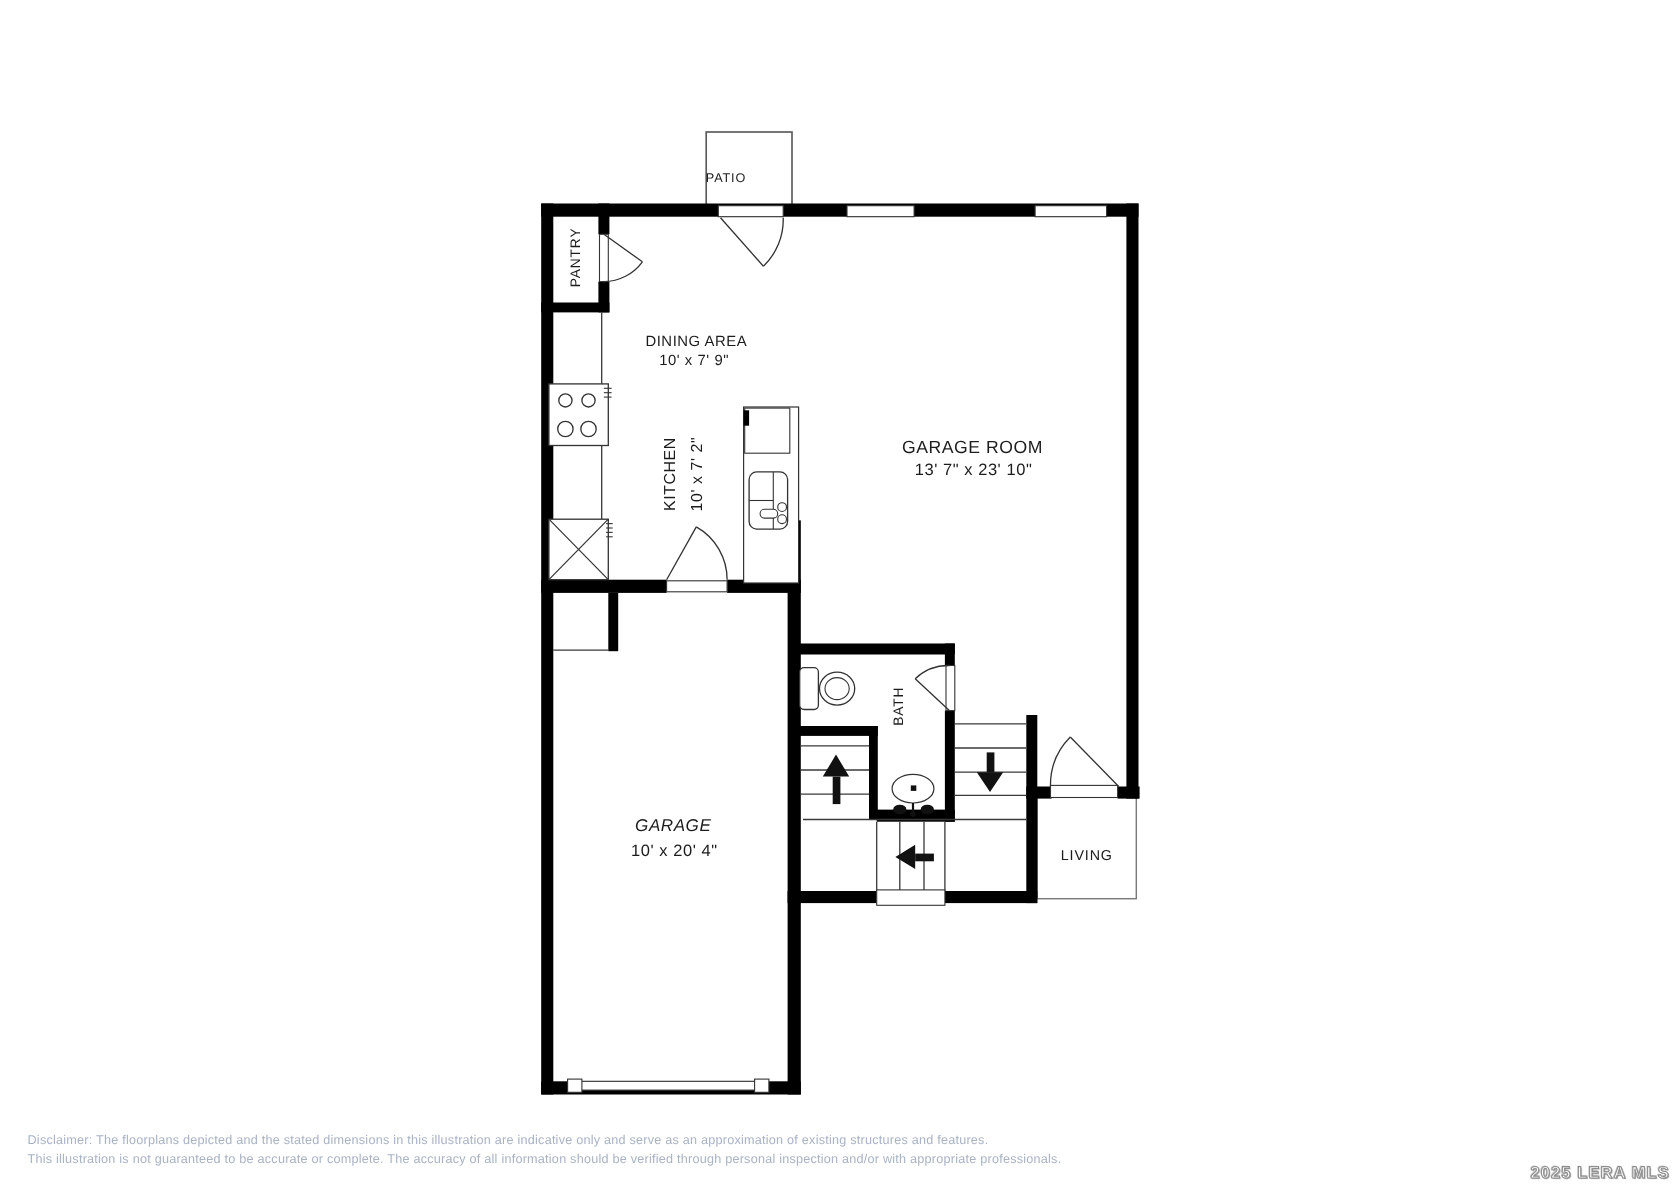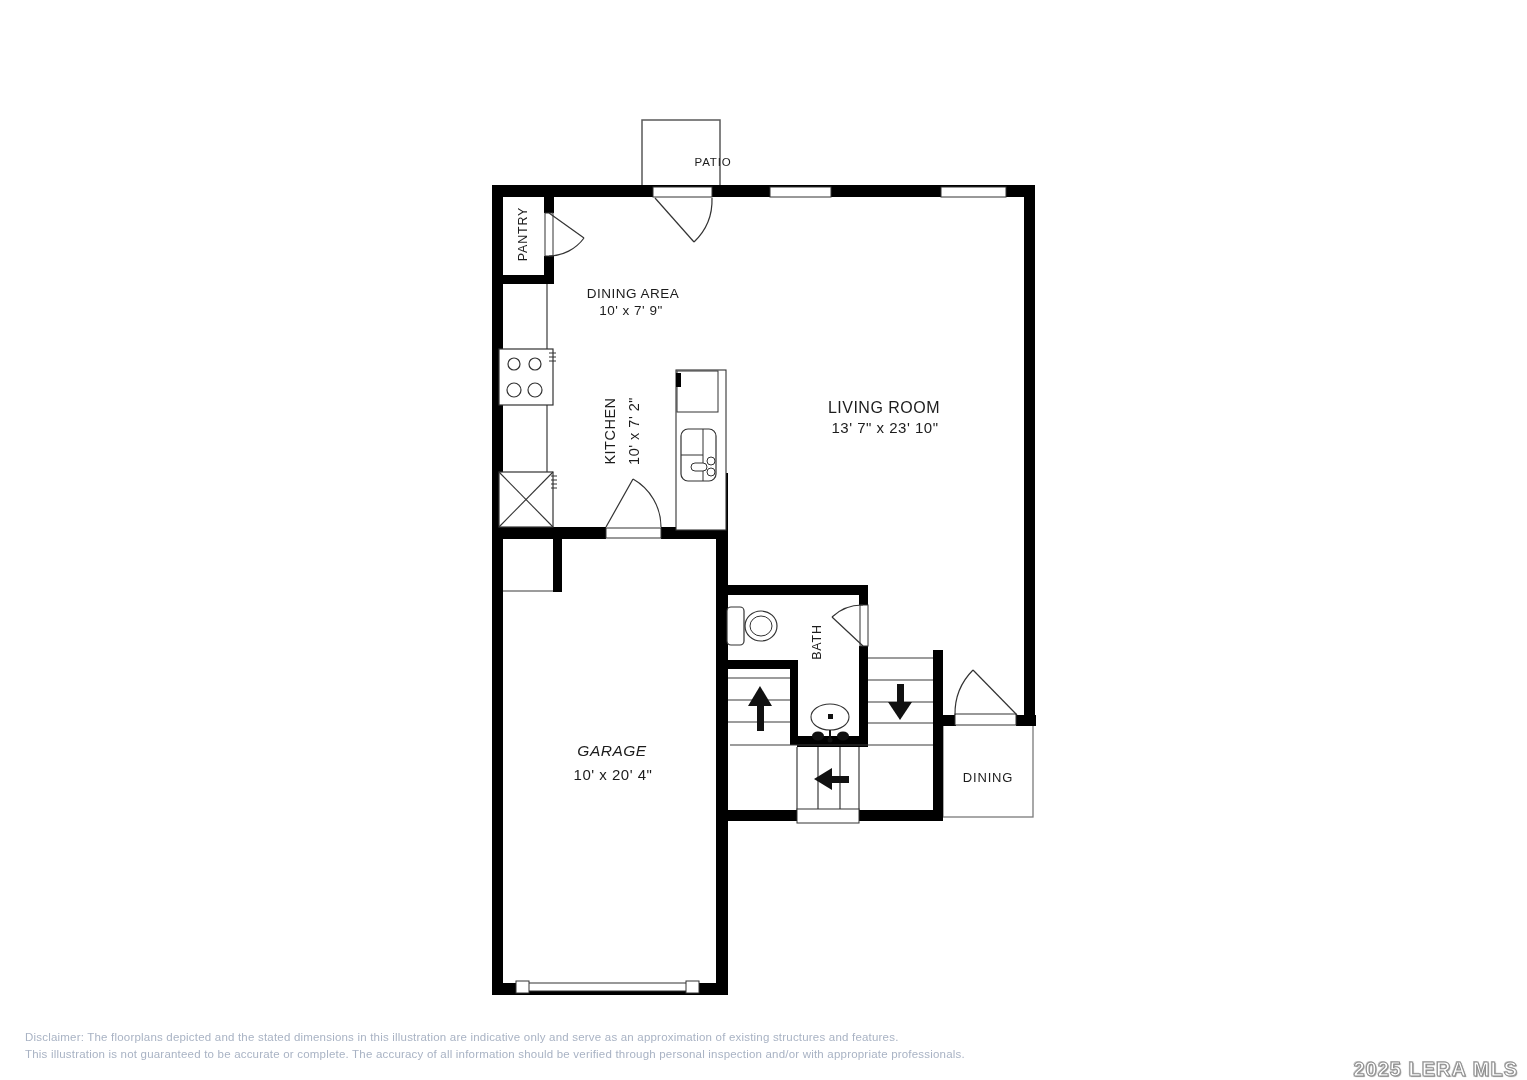--- a/index.html
+++ b/index.html
@@ -17,34 +17,34 @@
     color: #1c1c1c;
     white-space: nowrap;
     transform: translate(-50%, -50%);
     letter-spacing: 0.5px;
     text-align: center;
   }
   .lbl.vert { transform: translate(-50%, -50%) rotate(-90deg); }
   .lbl.room { font-size: 15.5px; }
   .lbl.dim  { font-size: 15px; }
   .lbl.small { font-size: 12.5px; letter-spacing: 0.8px; }
-  .dining-size { font-size: 13.5px; }
+  .dining-size { font-size: 13.5px; margin-top: 17px; }
   .kitchen-size { font-size: 14.5px; }
   .disclaimer {
     position: absolute;
     left: 25px;
     color: #a9b3c4;
     font-size: 11.5px;
     letter-spacing: 0.2px;
   }
   .watermark {
     position: absolute;
     right: 9px;
     top: 1058px;
-    font-size: 20px;
+    font-size: 15px;
     font-weight: bold;
     letter-spacing: 1px;
     color: #ffffff;
     -webkit-text-stroke: 1px #8f8f8f;
     text-shadow: 1px 1px 1px #9a9a9a, -1px -1px 0 #c8c8c8;
   }
 </style>
 </head>
 <body>
 
@@ -204,37 +204,37 @@
     <g>
       <ellipse cx="830" cy="717" rx="19" ry="13" fill="#ffffff" stroke="#333333" stroke-width="1.1"></ellipse>
       <rect x="828" y="714" width="5" height="5" fill="#111111"></rect>
       <line x1="830" y1="730" x2="830" y2="741" stroke="#111111" stroke-width="2"></line>
       <ellipse cx="818" cy="736" rx="6" ry="4.5" fill="#111111"></ellipse>
       <ellipse cx="843" cy="736" rx="6" ry="4.5" fill="#111111"></ellipse>
       <circle cx="830" cy="740" r="2.5" fill="#111111"></circle>
     </g>
   </svg>
 
-  <div class="lbl small" style="left:713px; top:162px; font-size:11.5px;">PATIO</div>
+  <div class="lbl small" style="left:660px; top:162px; font-size:11.5px;">PATIO</div>
 
   <div class="lbl small vert" style="left:523px; top:234px;">PANTRY</div>
 
   <div class="lbl dining-size" style="left:633px; top:293px;">DINING AREA</div>
   <div class="lbl dining-size" style="left:631px; top:310px;">10' x 7' 9"</div>
 
   <div class="lbl kitchen-size vert" style="left:610px; top:431px;">KITCHEN</div>
   <div class="lbl kitchen-size vert" style="left:634px; top:431px;">10' x 7' 2"</div>
 
-  <div class="lbl room" style="left:884px; top:408px; font-size:16px;">LIVING ROOM</div>
+  <div class="lbl room" style="left:884px; top:408px; font-size:16px;">GARAGE ROOM</div>
   <div class="lbl dim" style="left:885px; top:427px;">13' 7" x 23' 10"</div>
 
   <div class="lbl room" style="left:612px; top:751px;font-style:italic;">GARAGE</div>
   <div class="lbl dim" style="left:613px; top:774px;">10' x 20' 4"</div>
 
   <div class="lbl small vert" style="left:817px; top:642px;">BATH</div>
 
-  <div class="lbl small" style="left:988px; top:777px; font-size:13px;">DINING</div>
+  <div class="lbl small" style="left:988px; top:777px; font-size:13px;">LIVING</div>
 
   <div class="disclaimer" style="top:1048px;">This illustration is not guaranteed to be accurate or complete. The accuracy of all information should be verified through personal inspection and/or with appropriate professionals.</div>
   <div class="disclaimer" style="top:1031px;">Disclaimer: The floorplans depicted and the stated dimensions in this illustration are indicative only and serve as an approximation of existing structures and features.</div>
 
   <div class="watermark">2025 LERA MLS</div>
 </div>
 
 </body></html>

